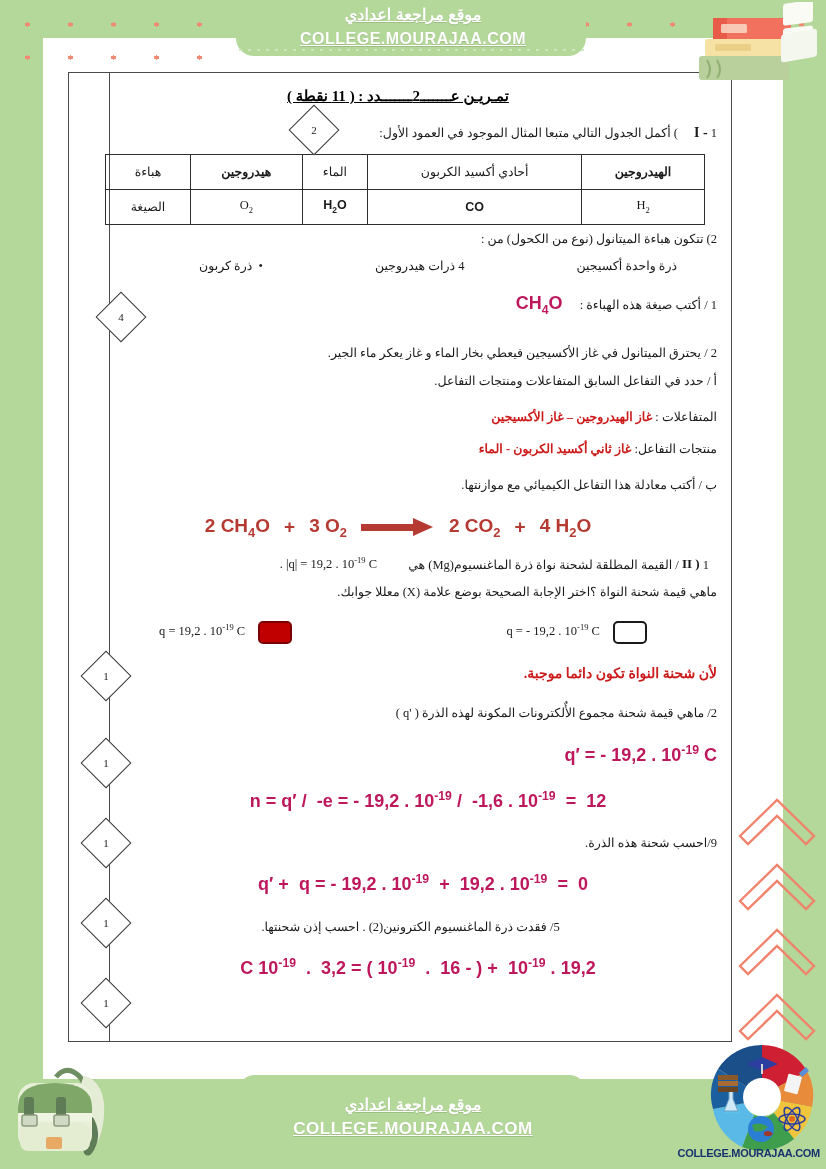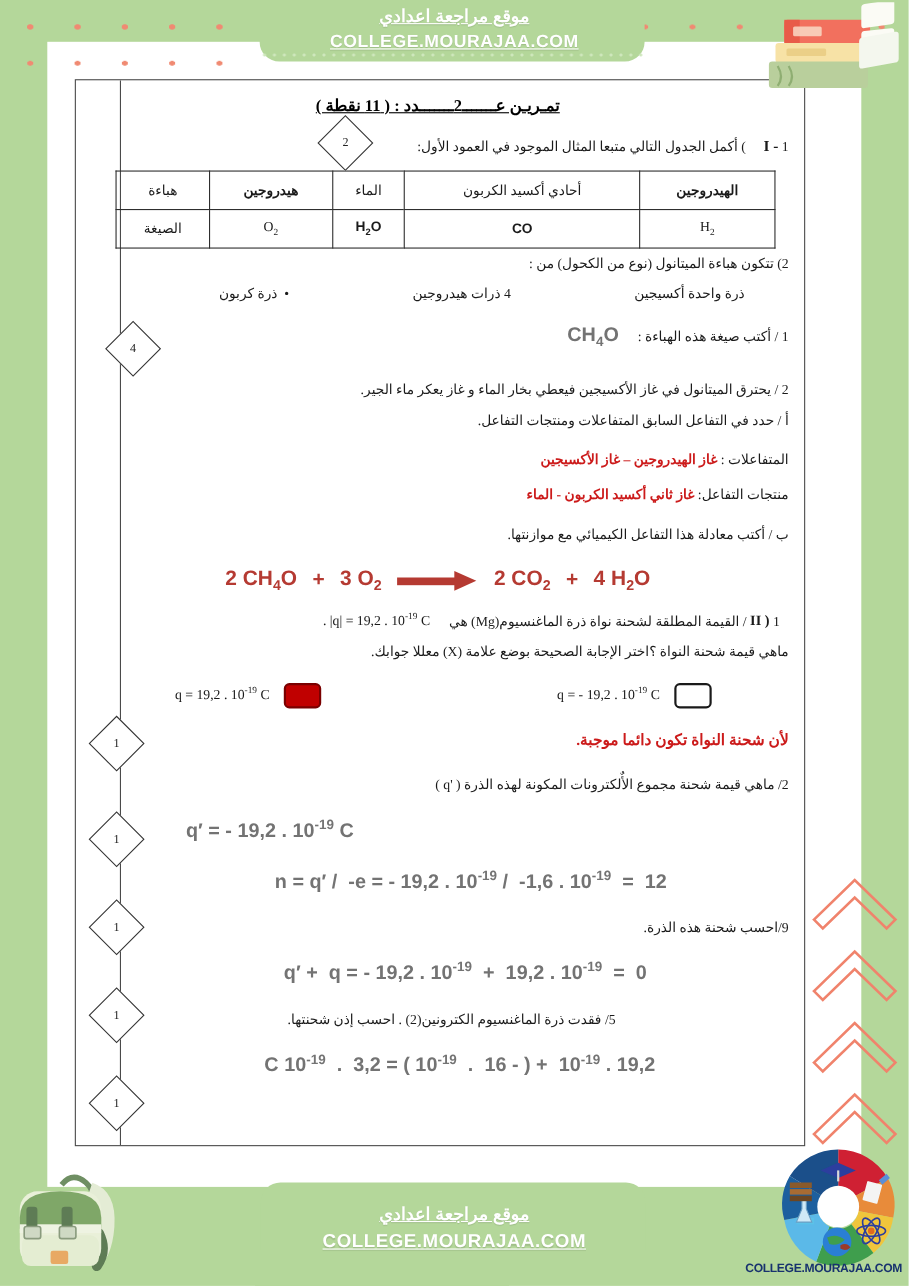--- a/index.html
+++ b/index.html
@@ -74,21 +74,21 @@
     text-decoration:underline;letter-spacing:.5px;margin:8px 0 2px 0;
     direction:rtl;
   }
   .line{
     font-size:12.5px;color:#1a1a1a;direction:rtl;line-height:1.75;
     margin:6px 0;
   }
   .red{color:#cc1b1b;font-weight:bold;}
   .ans-big{
     font-family:"Liberation Sans",sans-serif;
-    color:#737373;font-weight:bold;font-size:18px;direction:ltr;
+    color:#be185d;font-weight:bold;font-size:18px;direction:ltr;
   }
   .eqn{
     font-family:"Liberation Sans",sans-serif;
     color:#b53a32;font-weight:bold;font-size:19px;direction:ltr;
     display:flex;align-items:center;gap:14px;justify-content:center;
   }
   .arrow{
     display:inline-block;position:relative;width:74px;height:10px;
   }
   .arrow .shaft{position:absolute;left:0;top:2px;width:56px;height:7px;background:#b53a32;}
@@ -259,21 +259,21 @@
           <span class="head"></span>
       </span>
       <span>2&nbsp;CO<sub>2</sub></span>
       <span>+</span>
       <span>4&nbsp;H<sub>2</sub>O</span>
     </div>
 
     <div class="line" style="padding-left:25px;margin-top:14px;">
       <span style="font-weight:bold;font-size:13px;">II )</span>
       <span style="margin-right:8px;">1 / القيمة المطلقة لشحنة نواة ذرة الماغنسيوم(Mg) هي</span>
-      <span style="margin-right:14px;direction:ltr;display:inline-block;">
+      <span style="margin-right:28px;direction:ltr;display:inline-block;">
         |q| = 19,2 . 10<sup>-19</sup> C
       </span>
       <span>.</span>
     </div>
 
     <div class="line" style="padding-left:25px;margin-top:6px;">ماهي قيمة شحنة النواة ؟اختر الإجابة الصحيحة بوضع علامة (X) معللا جوابك.</div>
 
     <div class="line" style="display:flex;justify-content:space-between;padding:0 70px 0 80px;margin-top:16px;align-items:center;">
       <span style="direction:ltr;">
         <span style="margin-right:10px;">q = - 19,2 . 10<sup>-19</sup> C</span>
@@ -282,21 +282,21 @@
       <span style="direction:ltr;">
         <span style="margin-right:10px;">q = 19,2 . 10<sup>-19</sup> C</span>
         <span class="chk filled"></span>
       </span>
     </div>
 
     <div class="line red" style="padding-left:115px;margin-top:18px;font-size:14px;">لأن شحنة النواة تكون دائما موجبة.</div>
 
     <div class="line" style="padding-left:25px;margin-top:16px;">2/ ماهي قيمة شحنة مجموع الأٌلكترونات المكونة لهذه الذرة ( 'q )</div>
 
-    <div class="line" style="text-align:left;padding-left:90px;margin-top:16px;">
+    <div class="line" style="text-align:right;padding-left:90px;margin-top:16px;">
       <span class="ans-big">q′ = - 19,2 . 10<sup>-19</sup> C</span>
     </div>
 
 
     <div class="line" style="text-align:center;padding-left:60px;margin-top:14px;">
       <span class="ans-big">n = q′ /&nbsp; -e = - 19,2 . 10<sup>-19</sup> /&nbsp; -1,6 . 10<sup>-19</sup>&nbsp;&nbsp;=&nbsp; 12</span>
     </div>
 
     <div class="line" style="padding-left:25px;margin-top:16px;">9/احسب شحنة هذه الذرة.</div>
 

